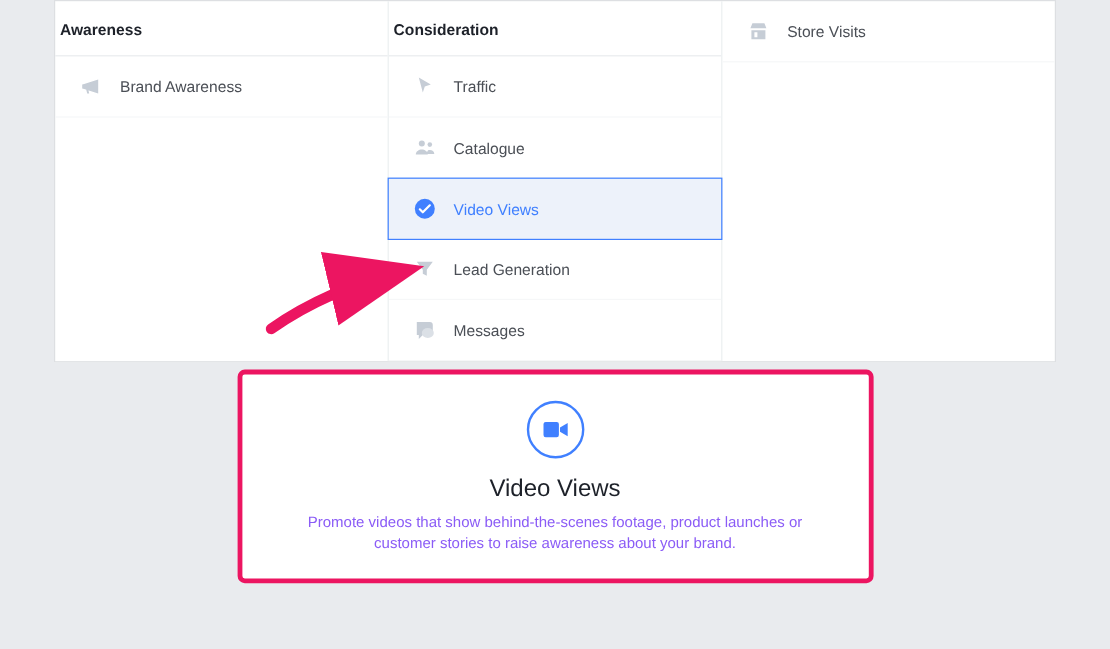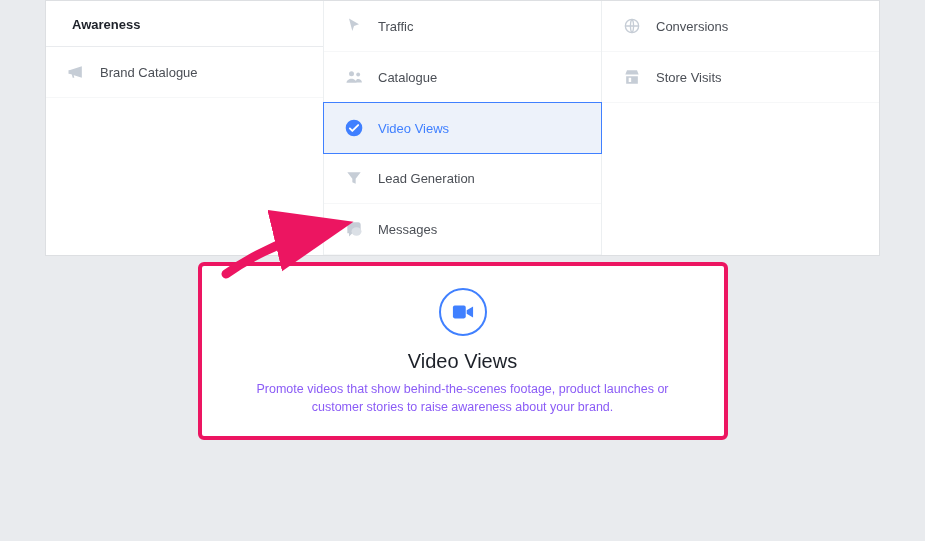--- a/index.html
+++ b/index.html
@@ -20,21 +20,21 @@
     }
     .columns {
       display: flex;
     }
     .col {
       flex: 1;
       border-right: 1px solid #eceff1;
     }
     .col:last-child { border-right: none; }
     .col-header {
-      padding: 16px 26px 14px;
+      padding: 16px 4px 14px;
       font-size: 13px;
       font-weight: 600;
       color: #1d2129;
       border-bottom: 1px solid #e9ebee;
     }
     .opt {
       display: flex;
       align-items: center;
       padding: 15px 20px;
       font-size: 13px;
@@ -110,26 +110,27 @@
 
     <div class="col">
       <div class="col-header">Awareness</div>
 
       <div class="opt">
         <span class="icon">
           <svg viewBox="0 0 24 24" fill="#c6cdd6">
               <path d="M3 10v4l2 .5L19 19V5L5 9.5 3 10zm4 5l1 4h2l-1-4H7z"></path>
             </svg>
         </span>
-        <span>Brand Catalogue</span>
+        <span>Brand Awareness</span>
       </div>
 
     </div>
 
     <div class="col">
+      <div class="col-header">Consideration</div>
 
       <div class="opt">
         <span class="icon">
           <svg viewBox="0 0 24 24" fill="#c6cdd6">
               <path d="M6 3l4 15 2-6 6-2L6 3z"></path>
             </svg>
         </span>
         <span>Traffic</span>
       </div>
 
@@ -170,29 +171,20 @@
               <path d="M4 4h13a3 3 0 013 3v7a3 3 0 01-3 3H10l-4 4v-4H4a0 0 0 010 0V4z"></path>
               <ellipse cx="15" cy="15" rx="6" ry="5" fill="#dbe0e6"></ellipse>
             </svg>
         </span>
         <span>Messages</span>
       </div>
     </div>
 
     <div class="col">
 
-      <div class="opt">
-        <span class="icon">
-          <svg viewBox="0 0 24 24" fill="none" stroke="#c6cdd6" stroke-width="1.6">
-              <circle cx="12" cy="12" r="8"></circle>
-              <path d="M4 12h16M12 4c2.5 2.5 2.5 13.5 0 16M12 4c-2.5 2.5-2.5 13.5 0 16"></path>
-            </svg>
-        </span>
-        <span>Conversions</span>
-      </div>
 
 
       <div class="opt">
         <span class="icon">
           <svg viewBox="0 0 24 24" fill="#c6cdd6">
               <path d="M4 9l2-5h12l2 5H4zm1 2h14v9H5v-9zm3 2v5h3v-5H8z"></path>
             </svg>
         </span>
         <span>Store Visits</span>
       </div>

